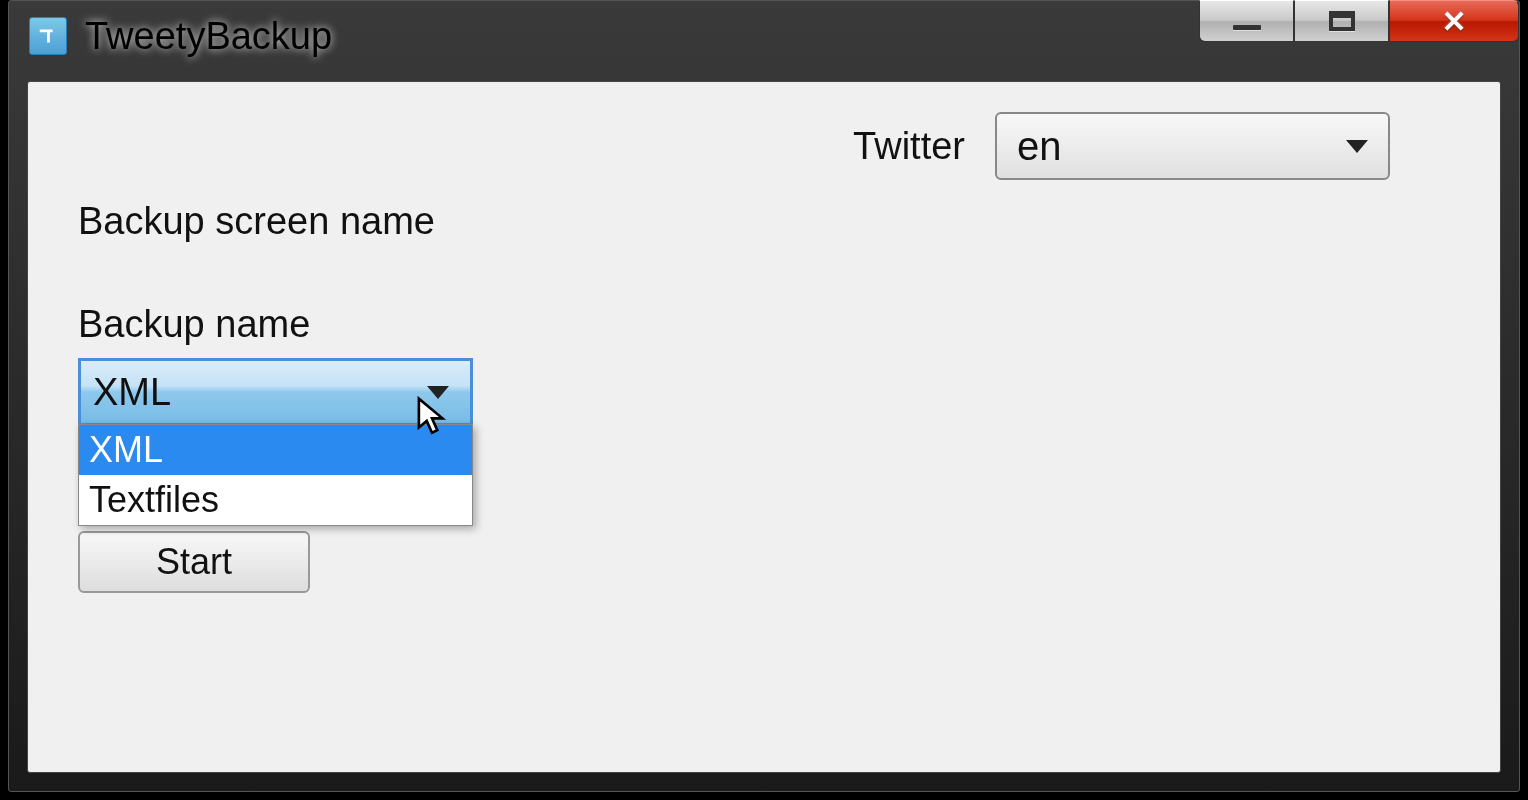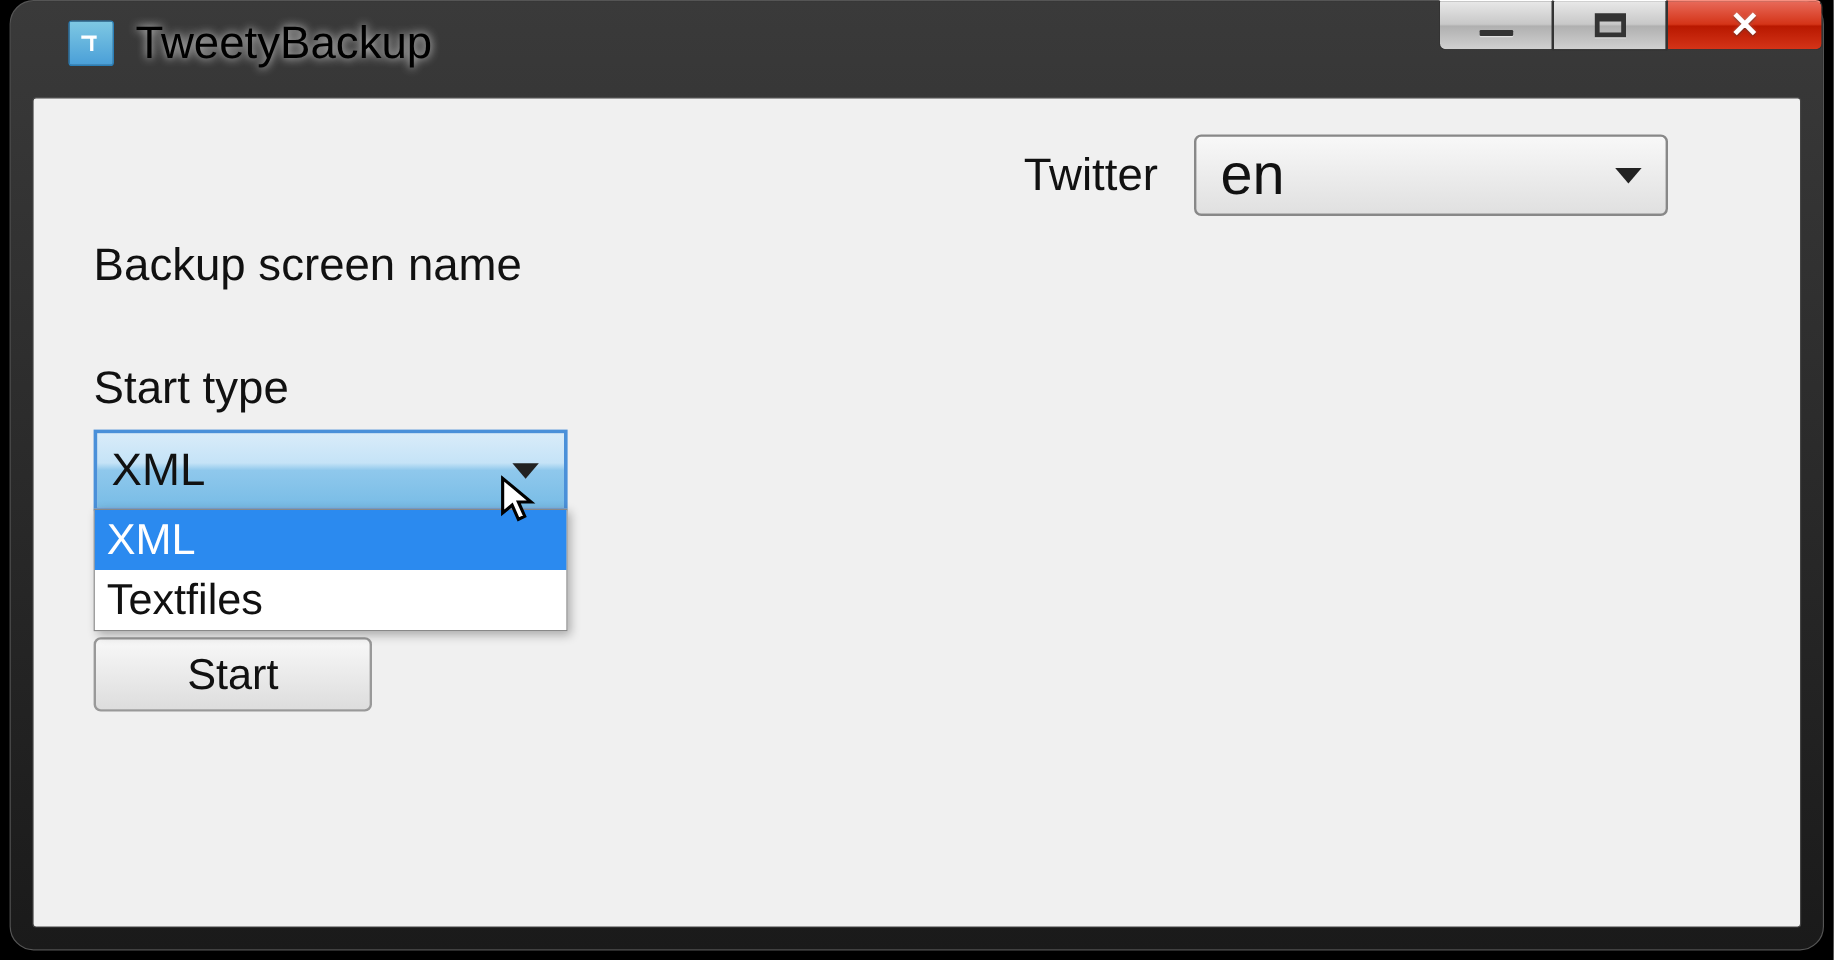--- a/index.html
+++ b/index.html
@@ -16,23 +16,22 @@
       position: relative;
     }
     .window-frame {
       position: absolute;
       top: 0;
       left: 8px;
       right: 8px;
       bottom: 8px;
       background: linear-gradient(to bottom, #3a3a3a 0%, #1a1a1a 100%);
       border: 1px solid #555;
-      border-radius: 20px;
+      border-radius: 3px;
       box-shadow: 0 0 20px rgba(0,0,0,0.8);
-      padding-left: 28px;
     }
     .title-bar {
       height: 70px;
       display: flex;
       align-items: center;
       justify-content: space-between;
       padding-left: 20px;
       position: relative;
     }
     .title-left {
@@ -144,21 +143,21 @@
       border: 2px solid #888;
       border-radius: 6px;
       background: linear-gradient(to bottom, #f8f8f8, #e0e0e0);
       display: flex;
       align-items: center;
       justify-content: space-between;
       padding: 0 20px;
       cursor: pointer;
     }
     .lang-select-text {
-      font-size: 48px;
+      font-size: 40px;
       color: #111;
     }
     .dropdown-arrow {
       width: 0;
       height: 0;
       border-left: 11px solid transparent;
       border-right: 11px solid transparent;
       border-top: 13px solid #222;
     }
     .field-group {
@@ -283,21 +282,21 @@
         <span class="lang-select-text">en</span>
         <span class="dropdown-arrow"></span>
       </div>
     </div>
 
     <div class="field-group">
       <div class="field-label">Backup screen name</div>
     </div>
 
     <div class="backup-group">
-      <div class="field-label">Start type</div>
+      <div class="field-label">Backup name</div>
       <div style="position:relative;">
         <div class="backup-select">
           <span class="backup-select-text">XML</span>
           <span class="backup-arrow-box">
             <span class="dropdown-arrow"></span>
           </span>
         </div>
         <div class="dropdown-list">
           <div class="dropdown-option highlighted">XML</div>
           <div class="dropdown-option">Textfiles</div>

